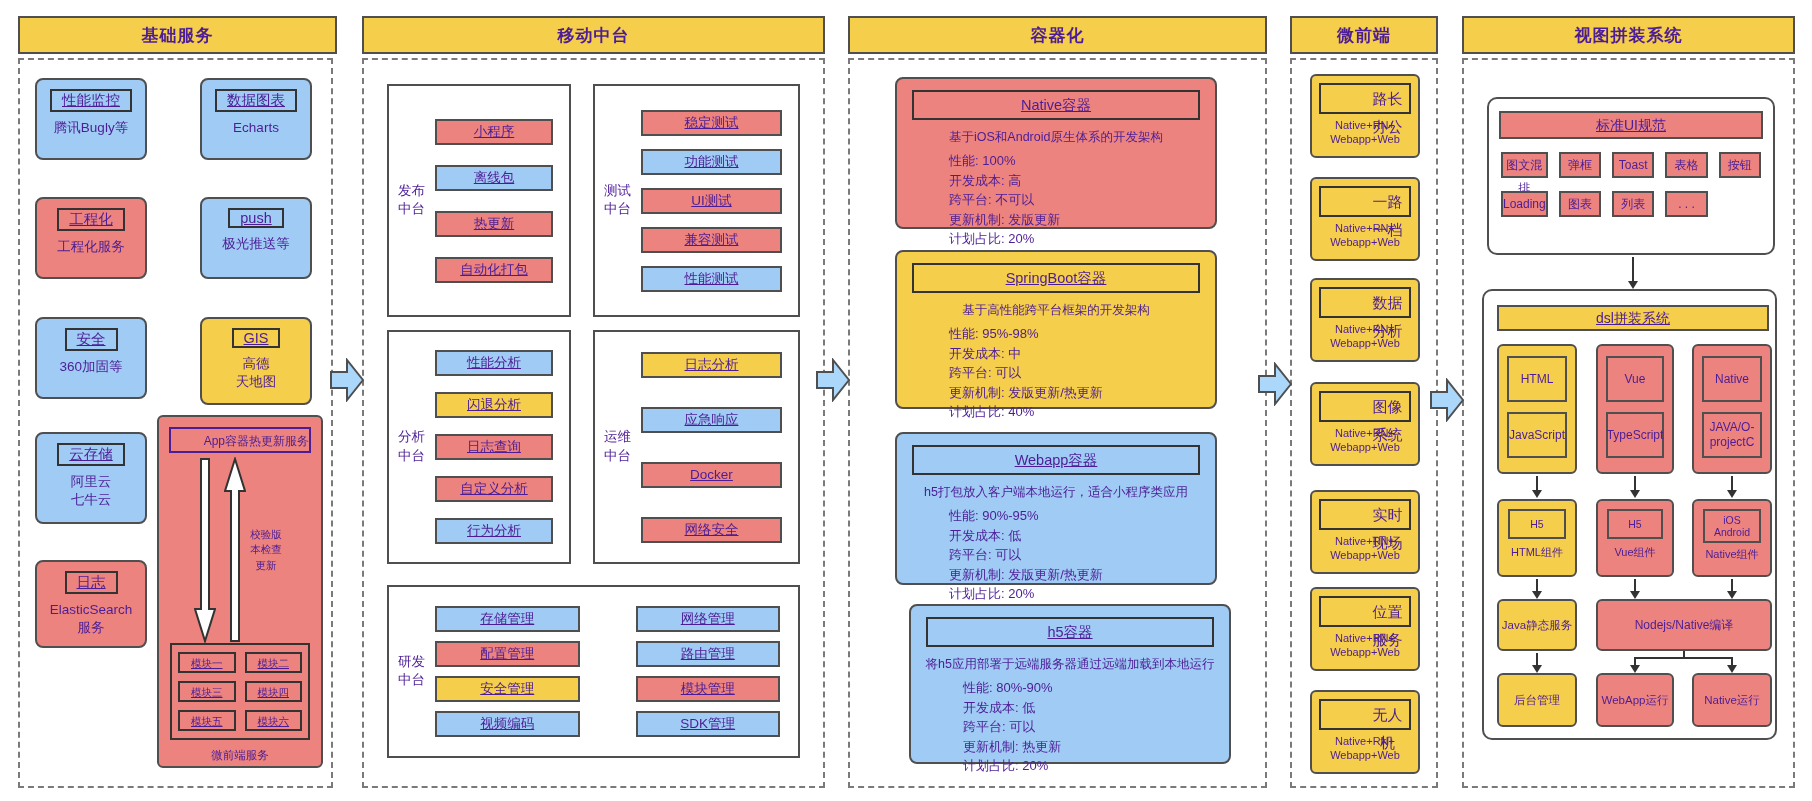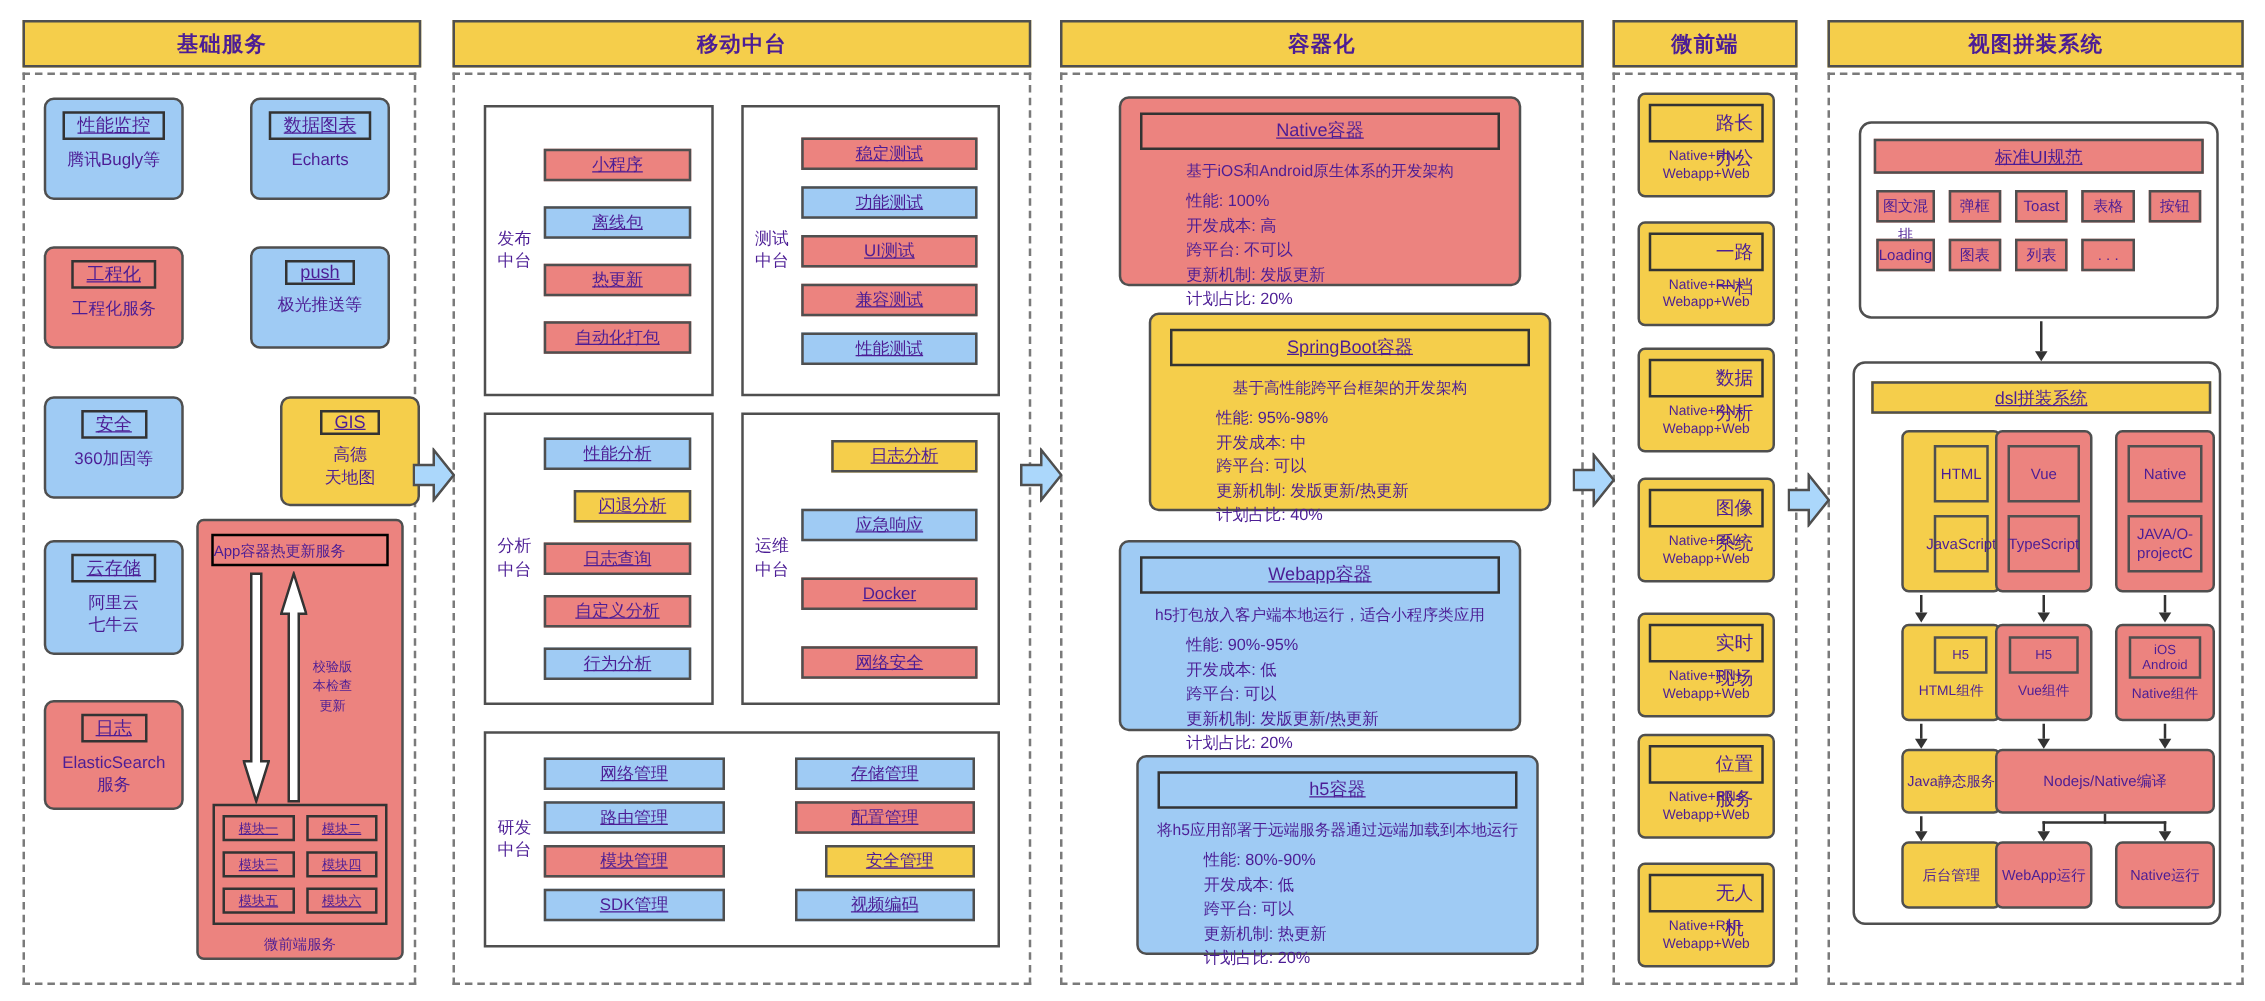--- a/index.html
+++ b/index.html
@@ -12,21 +12,21 @@
   .col-body{position:absolute;top:42px;bottom:3px;border:2px dashed #7a7a7a;box-sizing:border-box;}
 
   
   .icard{position:absolute;border:2px solid #4F4F4F;border-radius:8px;box-sizing:border-box;text-align:center;}
   .icard .tbox{display:inline-block;border:2px solid #333;padding:0 10px;margin-top:9px;
                font-size:14.5px;text-decoration:underline;background:inherit;}
   .icard .ibody{margin-top:7px;font-size:13.5px;white-space:pre-line;line-height:1.3;}
 
   .hotbox{position:absolute;left:137px;top:355px;width:166px;height:353px;background:#EC837F;
           border:2px solid #4F4F4F;border-radius:6px;box-sizing:border-box;display:flex;flex-direction:column;}
-  .htitle{margin:10px 10px 0;border:2px solid #000000;height:26px;line-height:24px;text-align:left;
+  .htitle{margin:10px 10px 0;border:2px solid #4c1d95;height:26px;line-height:24px;text-align:right;
           font-size:12px;box-sizing:border-box;}
   .harrows{flex:1;display:flex;justify-content:center;align-items:stretch;margin-top:4px;}
   .hlabel{width:48px;font-size:10.5px;line-height:1.45;display:flex;align-items:center;
           justify-content:center;text-align:center;}
   .hmods{margin:0 11px;border:2px solid #333;padding:7px 6px;display:grid;
          grid-template-columns:1fr 1fr;gap:8px 9px;}
   .hmod{border:2px solid #333;height:21px;line-height:18px;font-size:10.5px;text-align:center;
         text-decoration:underline;box-sizing:border-box;}
   .hcap{text-align:center;font-size:11.5px;margin:8px 0 9px;}
 
@@ -72,21 +72,21 @@
        justify-content:center;font-size:12px;text-align:center;white-space:pre-line;line-height:1.25;box-sizing:border-box;}
   .tag{margin:8px 9px 0;height:30px;border:2px solid #4F4F4F;display:flex;align-items:center;
        justify-content:center;font-size:10.5px;text-align:center;white-space:pre-line;line-height:1.15;box-sizing:border-box;}
   .pcap{font-size:11px;text-align:center;margin-top:6px;}
   .obox{position:absolute;border:2px solid #4F4F4F;border-radius:6px;display:flex;align-items:center;
         justify-content:center;font-size:11.5px;text-align:center;box-sizing:border-box;}
 
   
   .c-red{background:#EC837F;}
   .c-blue{background:#9FCBF4;}
-  .c-yellow{background:#F5CE4B;margin-left:24px;}
+  .c-yellow{background:#F5CE4B;}
 
   
   .va{position:absolute;width:2px;background:#333;}
   .va::after{content:"";position:absolute;bottom:-8px;left:-4px;border-left:5px solid transparent;
              border-right:5px solid transparent;border-top:8px solid #333;}
   .hl{position:absolute;height:2px;background:#333;}
 
   .garrow{position:absolute;z-index:6;}
 </style>
 </head>
@@ -206,30 +206,30 @@
           <div class="chip c-red">Docker</div>
           <div class="chip c-red">网络安全</div>
         </div>
       </div>
 
       <div class="gbox" style="left:23px;top:525px;width:413px;height:173px;">
         <div class="glabel">研发
 中台</div>
         <div class="devchips">
           <div class="devcol">
+            <div class="chip c-blue">存储管理</div>
+            <div class="chip c-red">配置管理</div>
+            <div class="chip c-yellow">安全管理</div>
+            <div class="chip c-blue">视频编码</div>
+          </div>
+          <div class="devcol">
             <div class="chip c-blue">网络管理</div>
             <div class="chip c-blue">路由管理</div>
             <div class="chip c-red">模块管理</div>
             <div class="chip c-blue">SDK管理</div>
-          </div>
-          <div class="devcol">
-            <div class="chip c-blue">存储管理</div>
-            <div class="chip c-red">配置管理</div>
-            <div class="chip c-yellow">安全管理</div>
-            <div class="chip c-blue">视频编码</div>
           </div>
         </div>
       </div>
     </div>
   </section>
 
   <section class="col" style="left:848px;width:419px;">
     <div class="col-head">容器化</div>
     <div class="col-body" style="left:0;right:0;">
 

